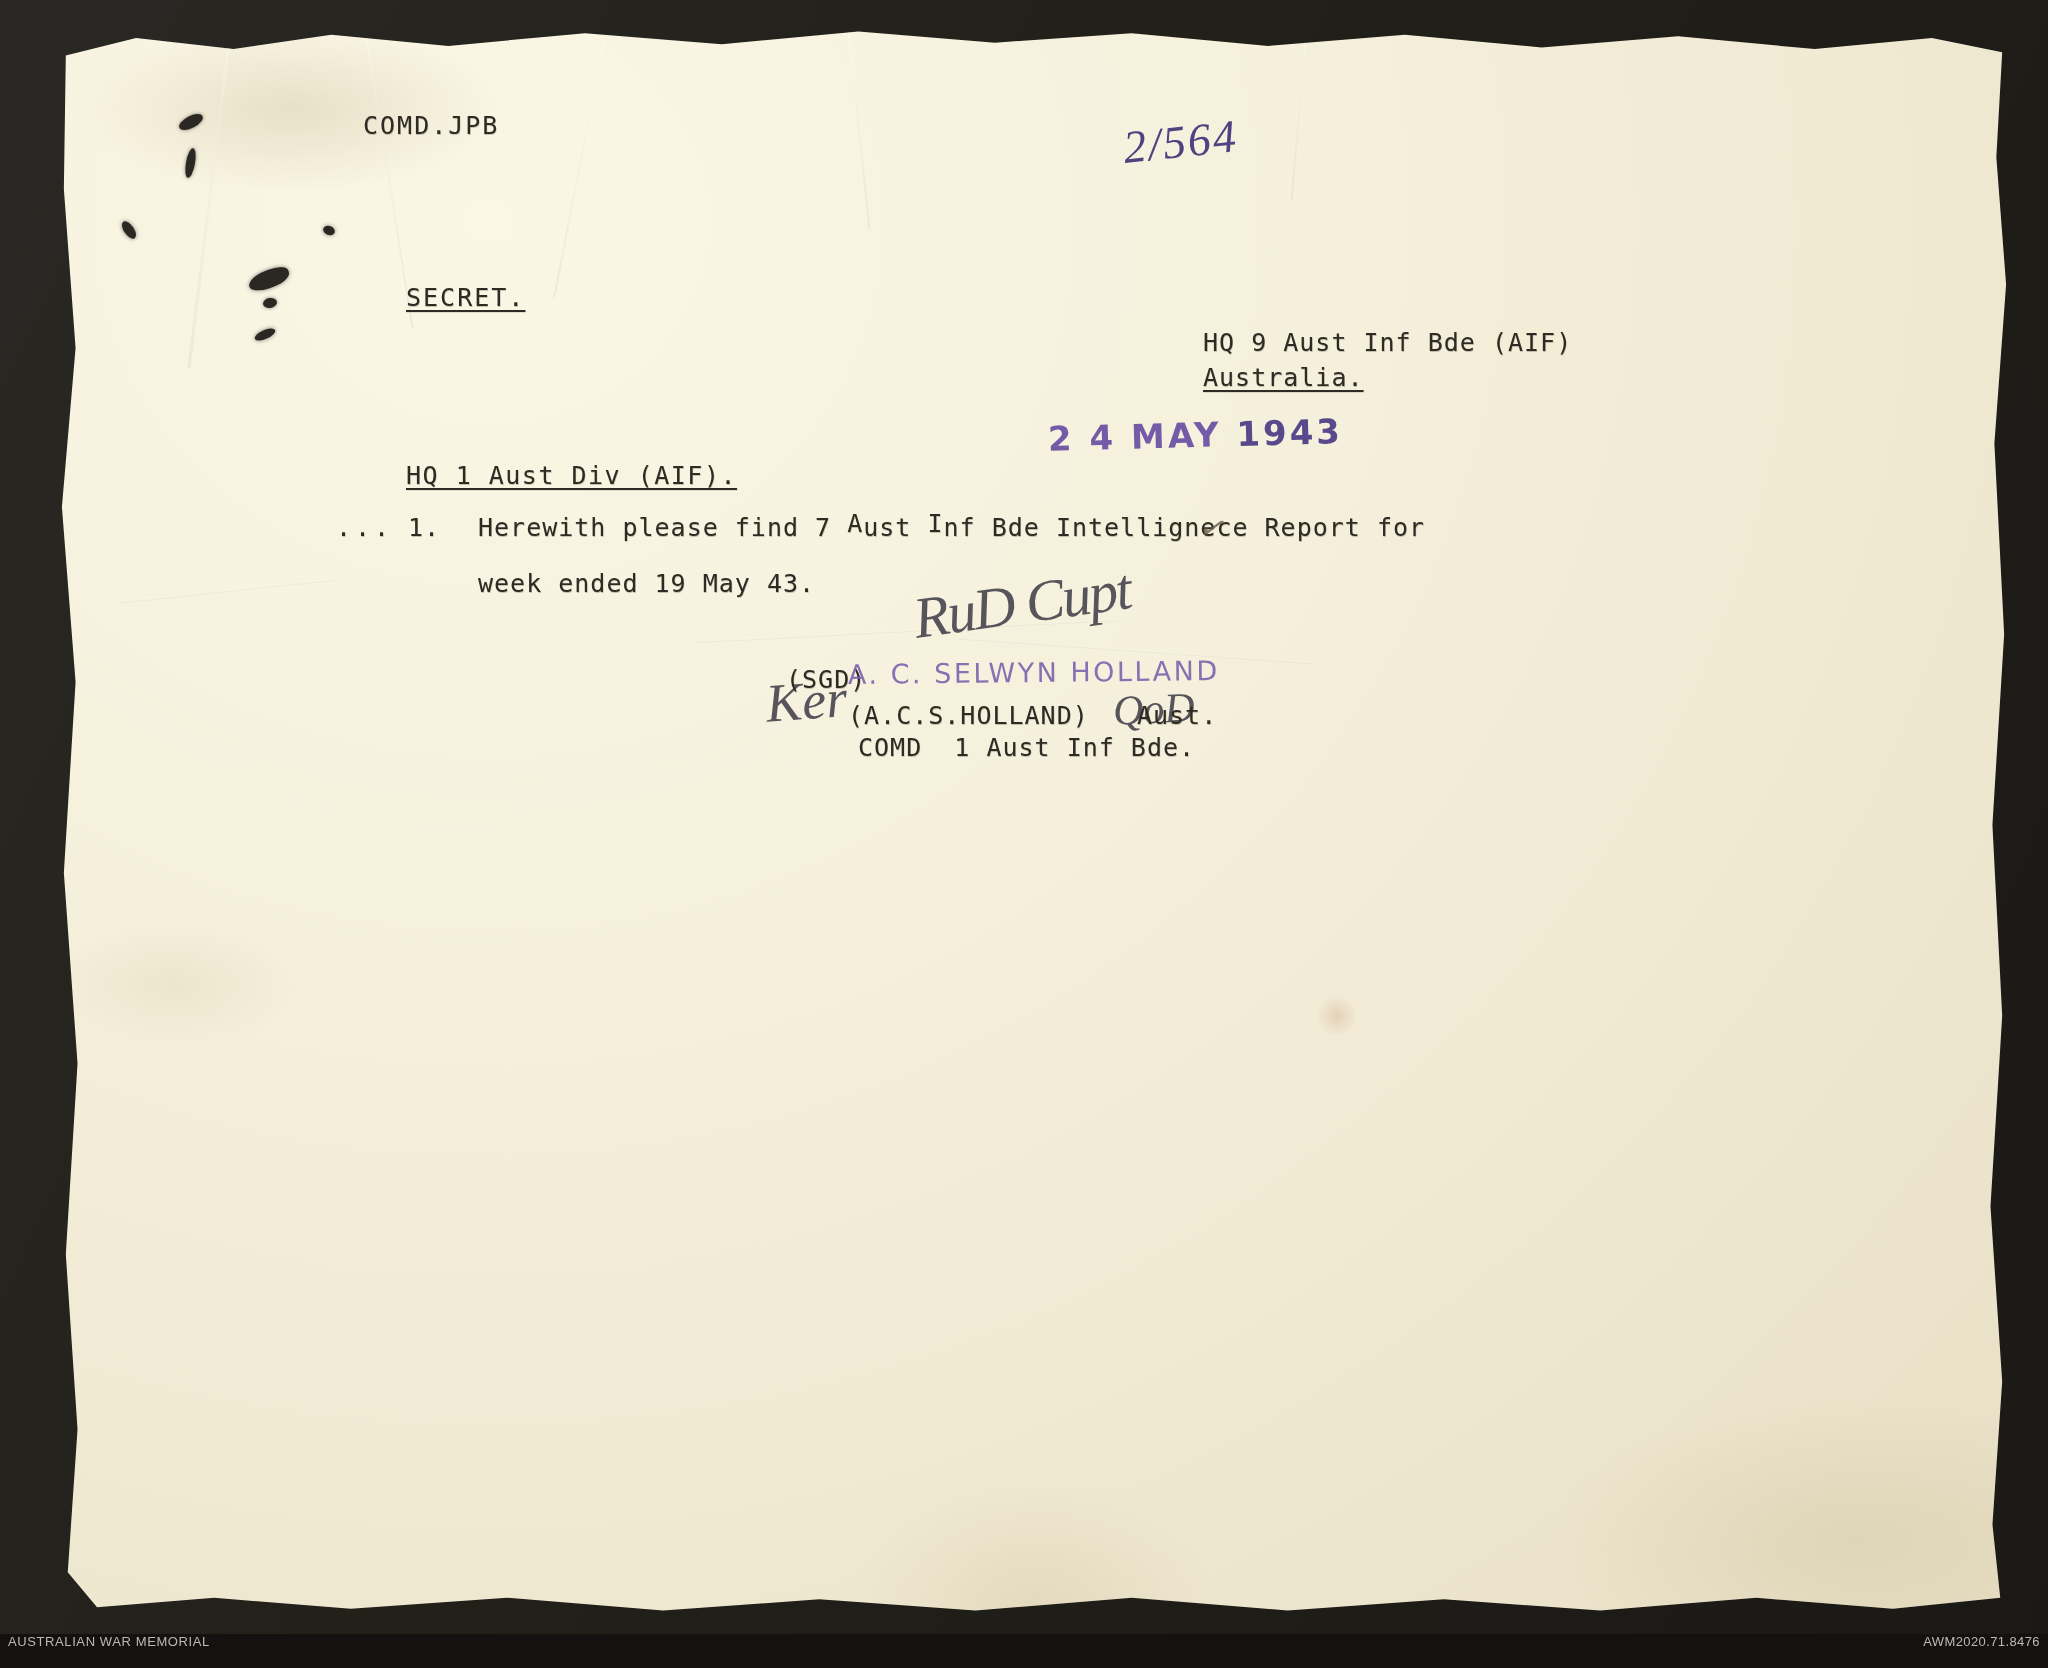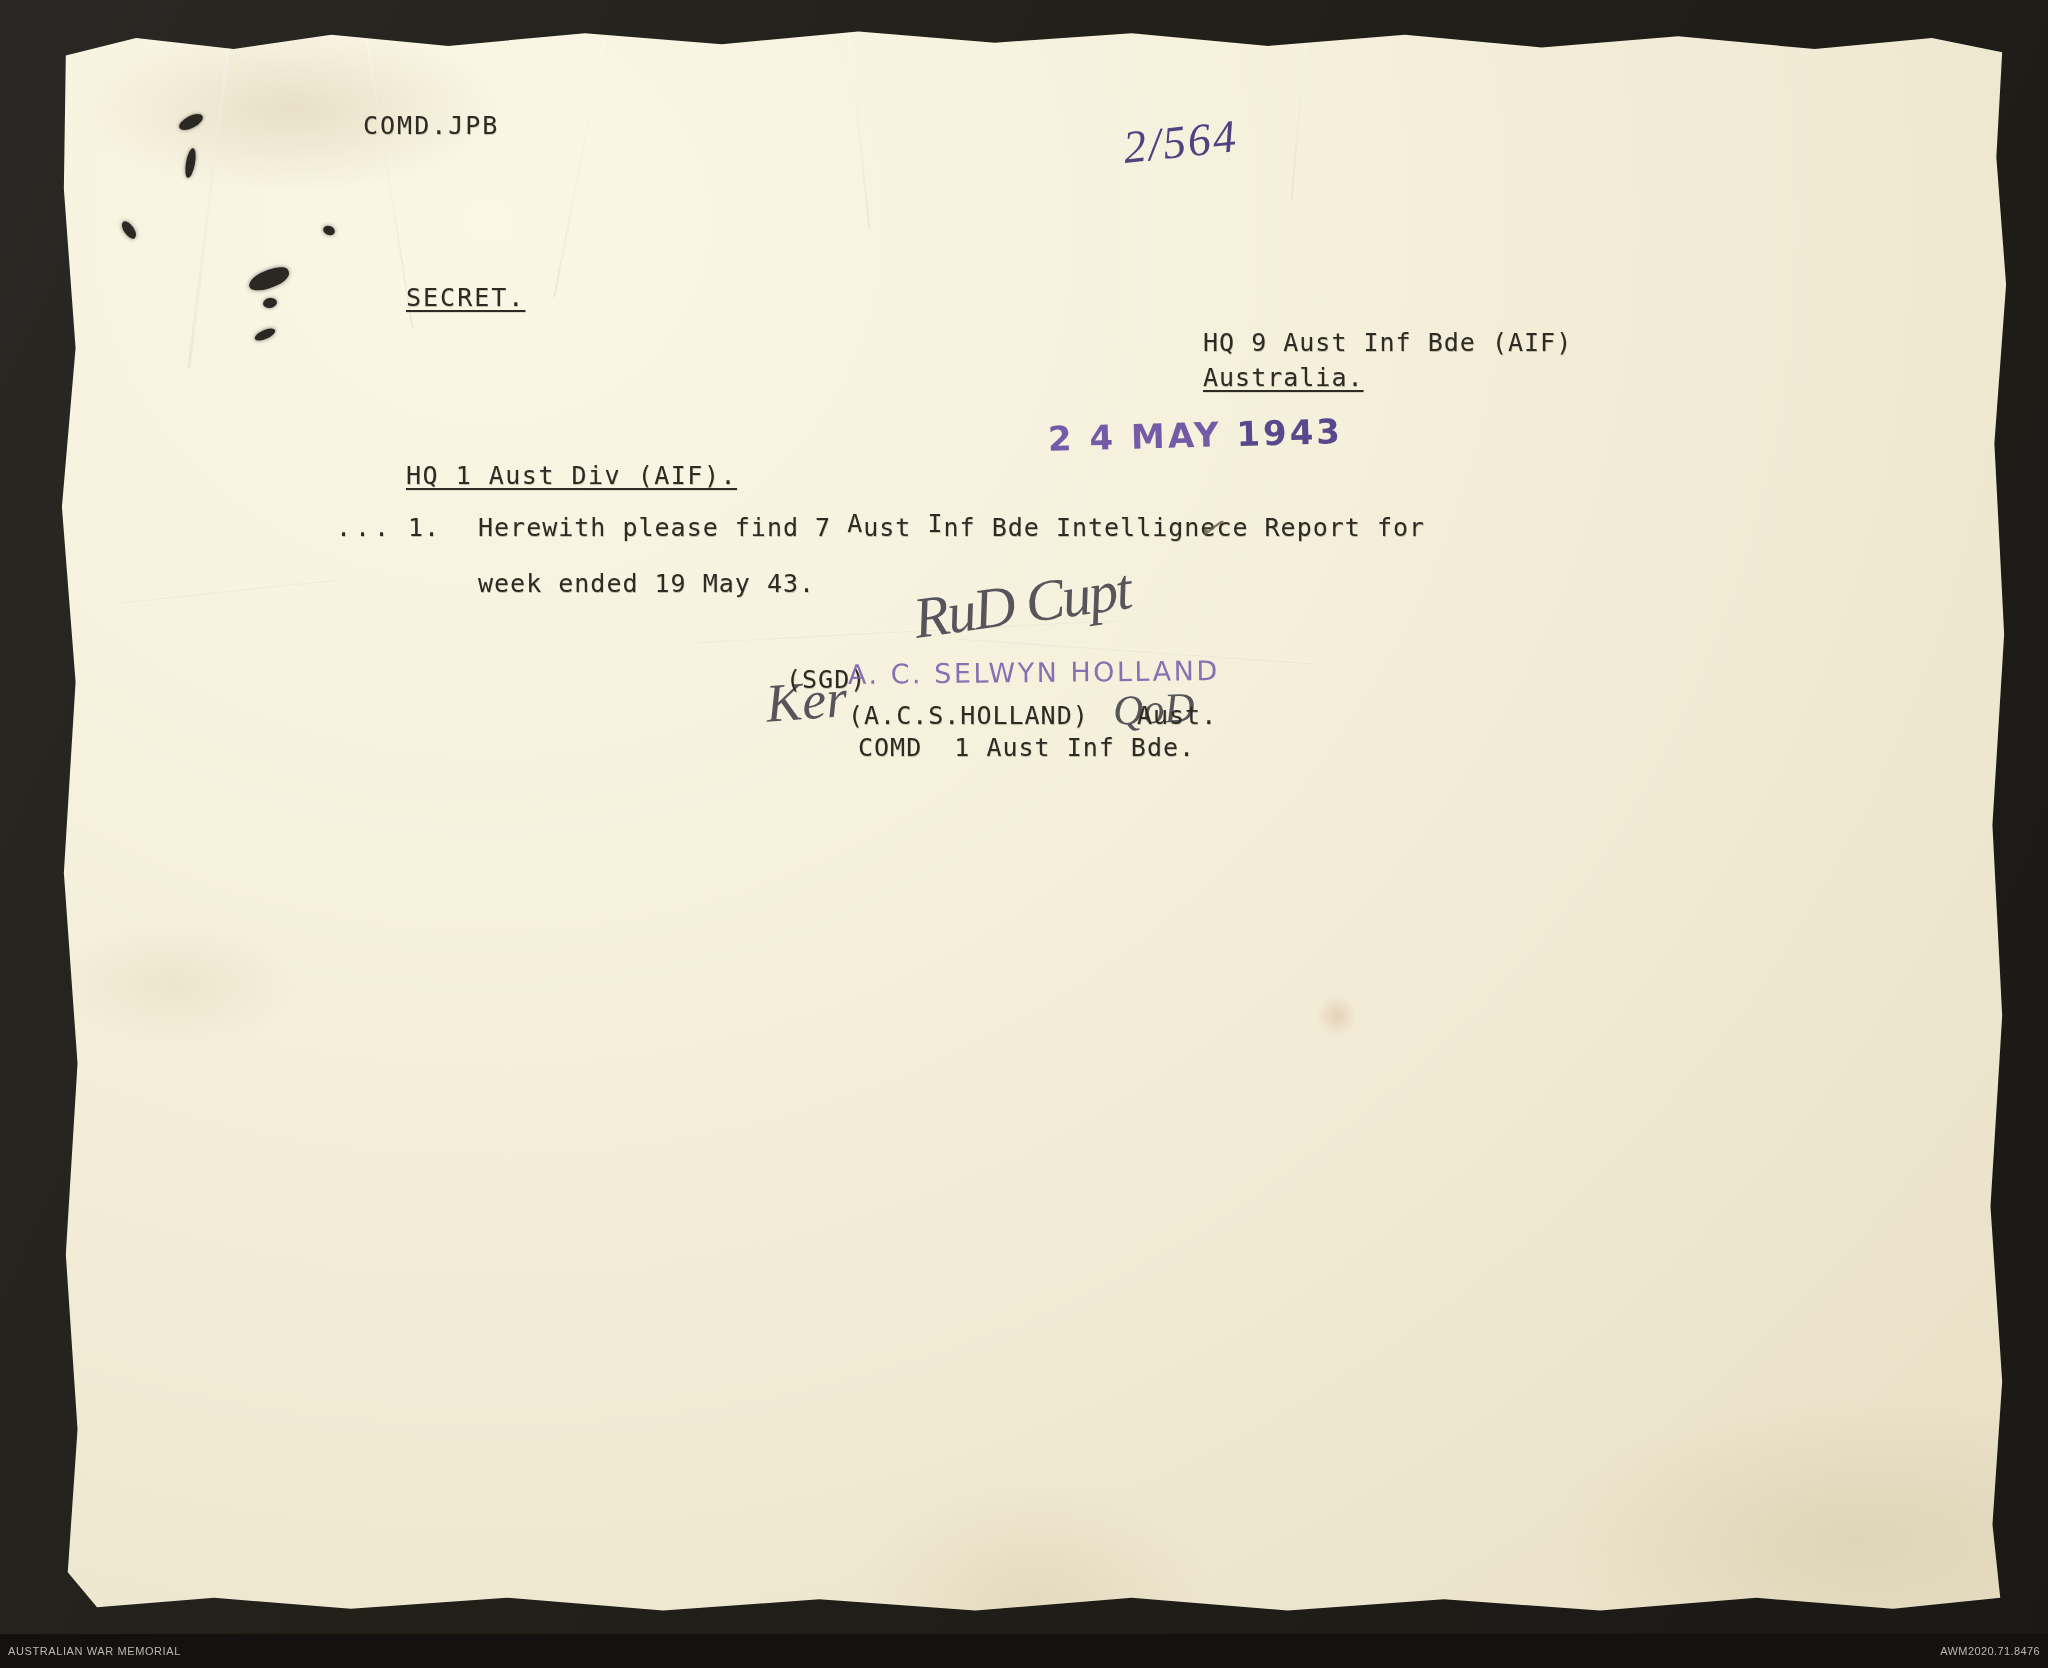--- a/index.html
+++ b/index.html
@@ -179,24 +179,23 @@
 
   
   .footer {
     position: absolute;
     left: 0;
     bottom: 0;
     width: 2048px;
     height: 34px;
     background: #131210;
     color: #bdb9b0;
-    font-size: 11px;
+    font-size: 13px;
     letter-spacing: 0.6px;
     display: flex;
-    align-items: center;
     justify-content: space-between;
     padding: 0 8px;
     box-sizing: border-box;
     font-family: "Liberation Sans", sans-serif;
   }
   .footer .right { letter-spacing: 0.4px; }
 </style>
 </head>
 <body>
 

